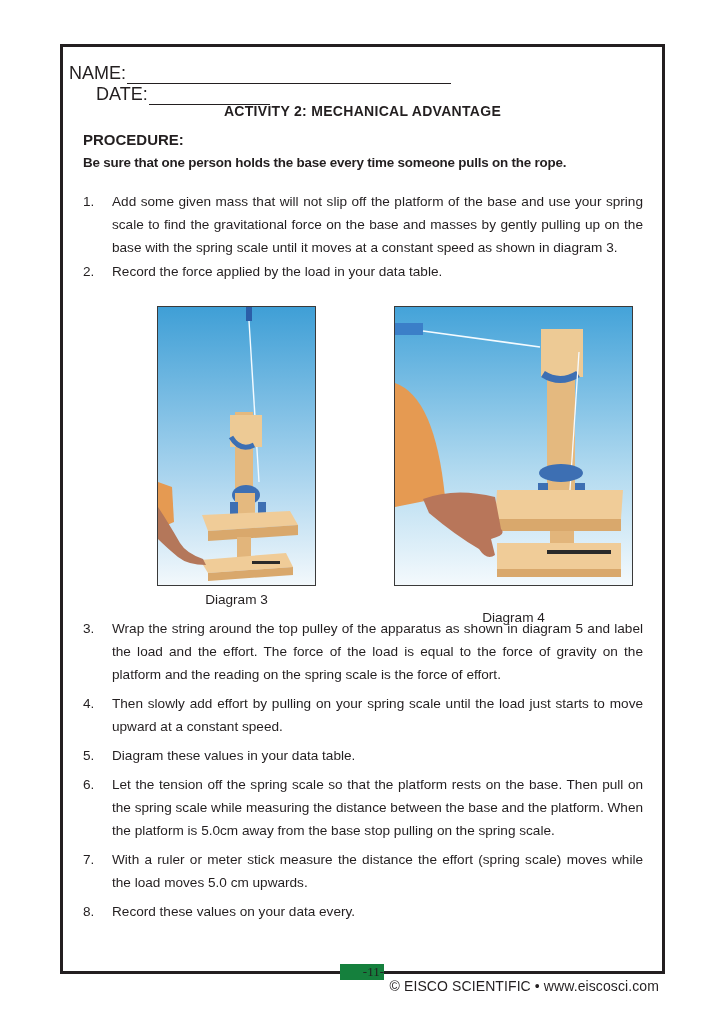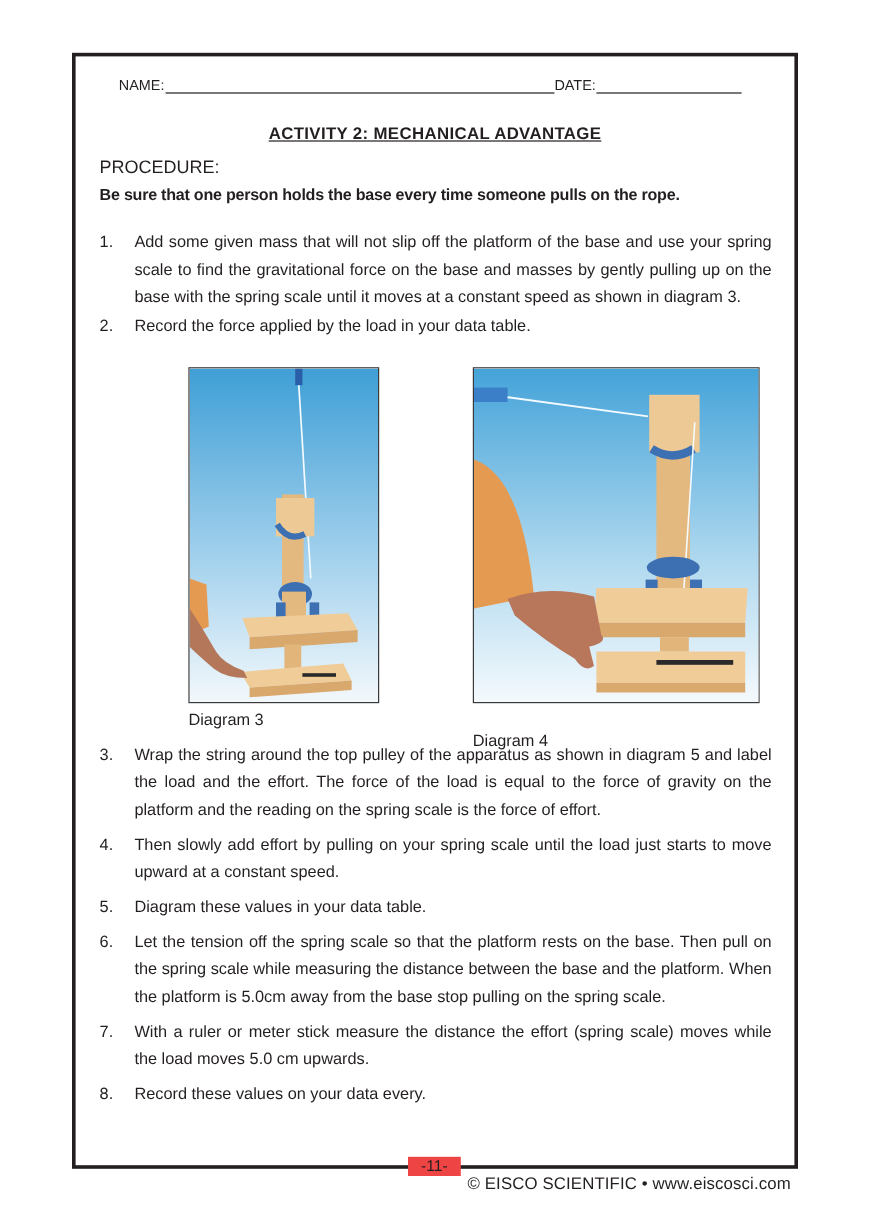--- a/index.html
+++ b/index.html
@@ -1,47 +1,47 @@
 <!DOCTYPE html>
 <html><head>
 <meta charset="utf-8">
 <style>
   html, body { margin:0; padding:0; background:#ffffff; }
   body { width:725px; height:1024px; position:relative; overflow:hidden;
          font-family:"Liberation Sans", sans-serif; color:#231f20; }
   .frame { position:absolute; left:60px; top:44px; width:599px; height:924px;
            border:3px solid #231f20; box-sizing:content-box; }
-  .pagenum { position:absolute; left:340px; top:964px; width:44px; text-align:center;
-             background:#ef4444; font-size:13px; line-height:16px; }
+  .pagenum { position:absolute; left:340px; top:964px; width:44px; text-align:right;
+             background:#15803d; font-size:13px; line-height:16px;font-family:Liberation Serif, serif; }
   .footer { position:absolute; right:66px; top:978px; font-size:14px; letter-spacing:0.1px; }
-  .header-row { position:absolute; left:99px; top:63px; width:560px; font-size:12px; display:flex; }
+  .header-row { position:absolute; left:69px; top:63px; width:560px; font-size:18px; display:flex;flex-direction:column; }
   .field { display:flex; align-items:flex-end; }
   .line { border-bottom:1px solid #231f20; height:14px; margin-left:1px; }
   .title { position:absolute; left:60px; width:605px; top:103px; text-align:center;
-           font-weight:bold; font-size:14px; letter-spacing:0.3px;text-decoration:underline; }
-  .proc { position:absolute; left:83px; top:131px; font-weight:normal; font-size:15px; }
+           font-weight:bold; font-size:14px; letter-spacing:0.3px; }
+  .proc { position:absolute; left:83px; top:131px; font-weight:bold; font-size:15px; }
   .note { position:absolute; left:83px; top:155px; font-weight:bold; font-size:13.4px; letter-spacing:-0.2px; }
   .steps { position:absolute; left:83px; width:560px; margin:0; padding:0; list-style:none; }
   .step { display:flex; font-size:13.6px; line-height:23px; margin-bottom:6px; }
   .step .num { width:29px; flex:none; }
   .step .txt { flex:1; text-align:justify; }
   .fig { position:absolute; border:1.5px solid #3a3a3a; overflow:hidden; box-sizing:border-box; }
-  .cap { position:absolute; font-size:13.6px; }
+  .cap { position:absolute; font-size:13.6px; text-align:center; }
 </style>
 </head>
 <body>
 
 <div class="frame"></div>
 
 <div class="header-row">
   <div class="field">
     <span>NAME:</span>
     <span class="line" style="width:324px"></span>
   </div>
-  <div class="field" style="">
+  <div class="field" style="margin-left:27px">
     <span>DATE:</span>
     <span class="line" style="width:121px"></span>
   </div>
 </div>
 
 <div class="title">ACTIVITY 2: MECHANICAL ADVANTAGE</div>
 <div class="proc">PROCEDURE:</div>
 <div class="note">Be sure that one person holds the base every time someone pulls on the rope.</div>
 
 <ul class="steps" style="top:190px">

